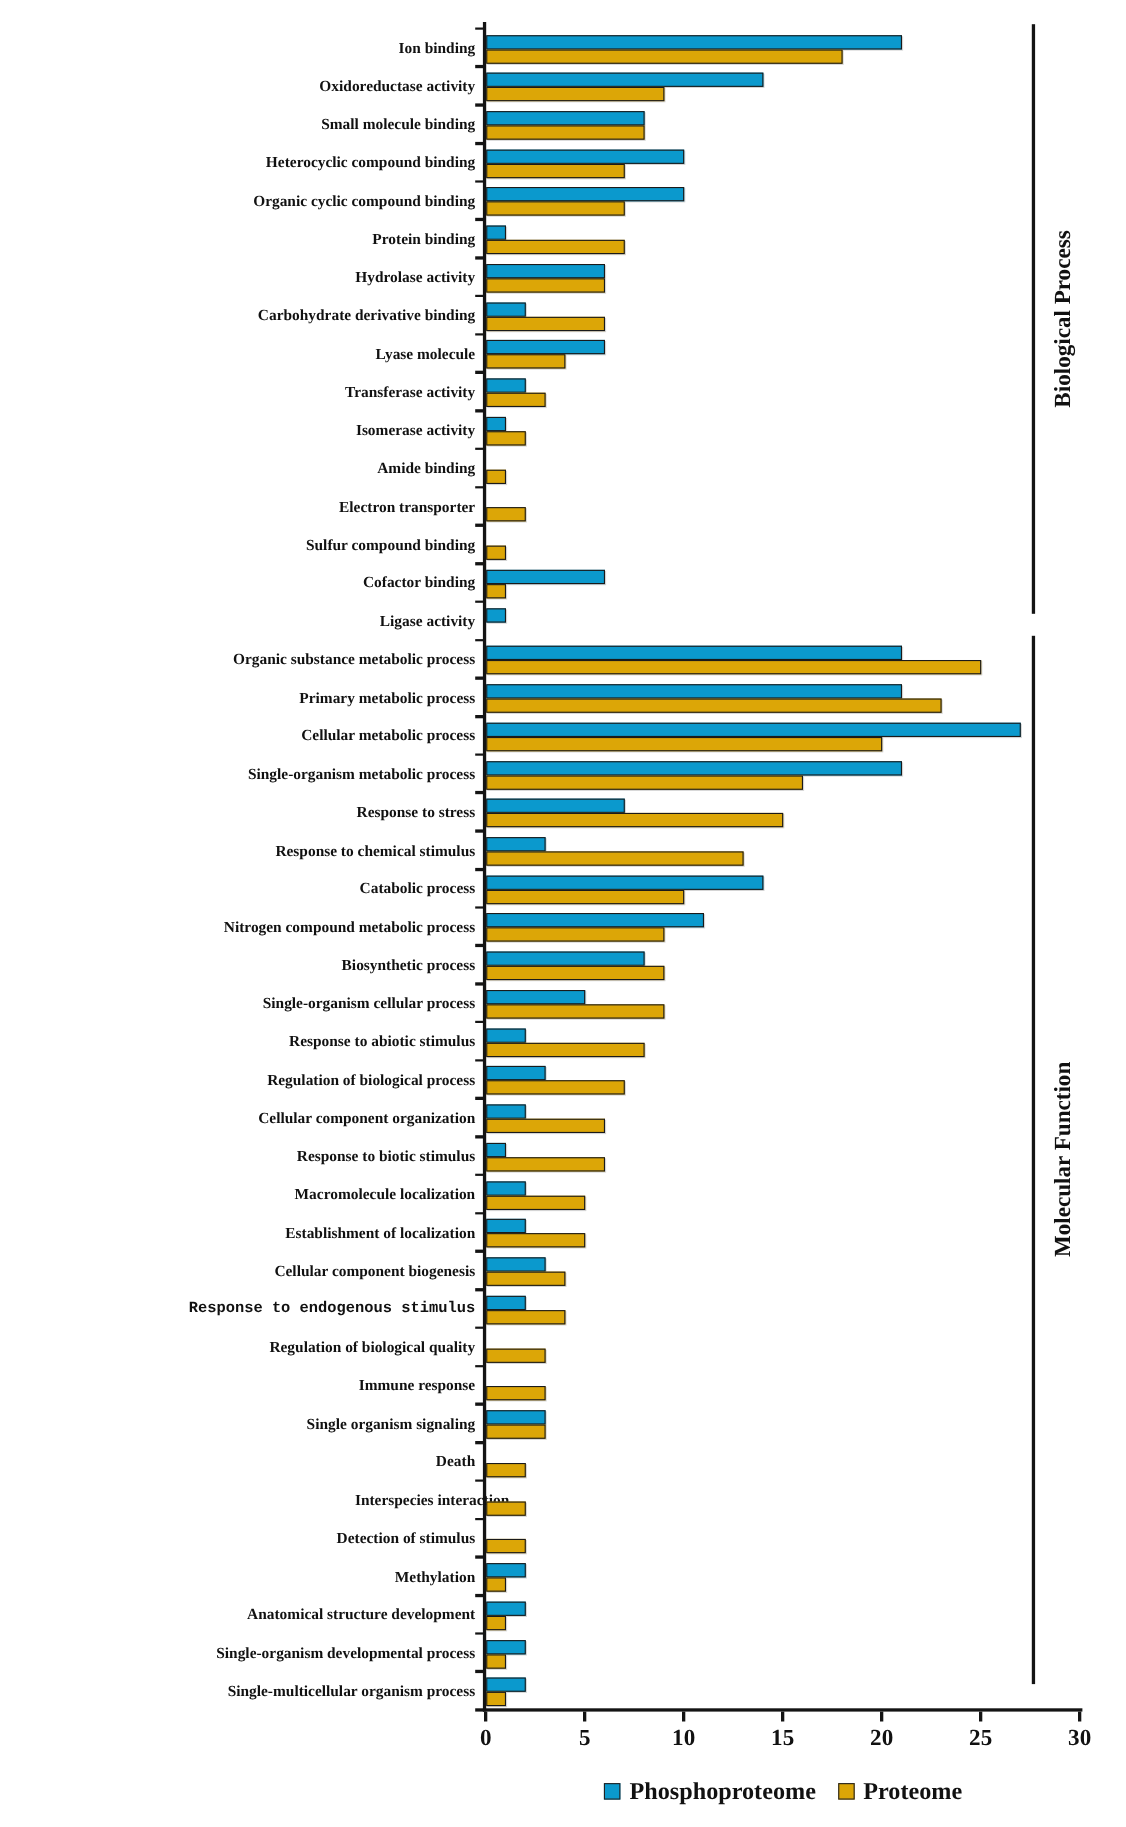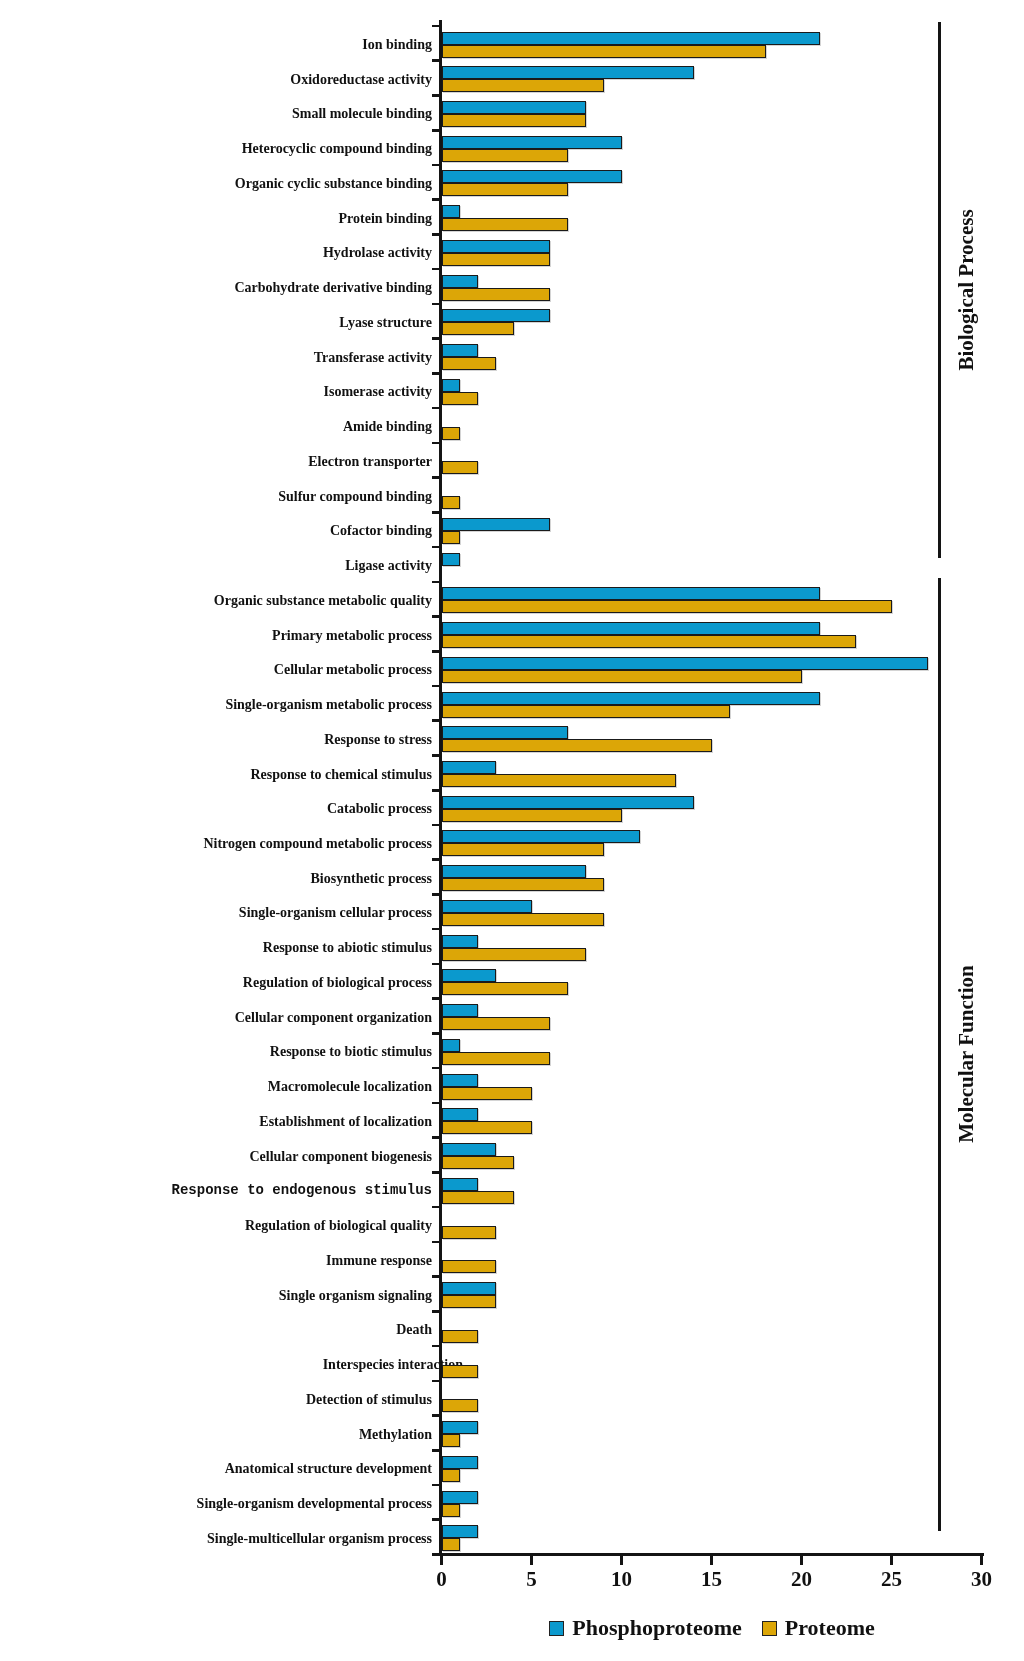--- a/index.html
+++ b/index.html
@@ -77,53 +77,53 @@
     <div class="bar" style="top: 44.5px; left: 441.5px; width: 324px; background: rgb(220, 166, 7);"></div>
     <div class="cat-label" style="top: 68.7386px;">Oxidoreductase activity</div>
     <div class="bar" style="top: 66.2386px; left: 441.5px; width: 252px; background: rgb(11, 153, 205);"></div>
     <div class="bar" style="top: 79.2386px; left: 441.5px; width: 162px; background: rgb(220, 166, 7);"></div>
     <div class="cat-label" style="top: 103.477px;">Small molecule binding</div>
     <div class="bar" style="top: 100.977px; left: 441.5px; width: 144px; background: rgb(11, 153, 205);"></div>
     <div class="bar" style="top: 113.977px; left: 441.5px; width: 144px; background: rgb(220, 166, 7);"></div>
     <div class="cat-label" style="top: 138.216px;">Heterocyclic compound binding</div>
     <div class="bar" style="top: 135.716px; left: 441.5px; width: 180px; background: rgb(11, 153, 205);"></div>
     <div class="bar" style="top: 148.716px; left: 441.5px; width: 126px; background: rgb(220, 166, 7);"></div>
-    <div class="cat-label" style="top: 172.955px;">Organic cyclic substance binding</div>
+    <div class="cat-label" style="top: 172.955px;">Organic cyclic compound binding</div>
     <div class="bar" style="top: 170.455px; left: 441.5px; width: 180px; background: rgb(11, 153, 205);"></div>
     <div class="bar" style="top: 183.455px; left: 441.5px; width: 126px; background: rgb(220, 166, 7);"></div>
     <div class="cat-label" style="top: 207.693px;">Protein binding</div>
     <div class="bar" style="top: 205.193px; left: 441.5px; width: 18px; background: rgb(11, 153, 205);"></div>
     <div class="bar" style="top: 218.193px; left: 441.5px; width: 126px; background: rgb(220, 166, 7);"></div>
     <div class="cat-label" style="top: 242.432px;">Hydrolase activity</div>
     <div class="bar" style="top: 239.932px; left: 441.5px; width: 108px; background: rgb(11, 153, 205);"></div>
     <div class="bar" style="top: 252.932px; left: 441.5px; width: 108px; background: rgb(220, 166, 7);"></div>
     <div class="cat-label" style="top: 277.17px;">Carbohydrate derivative binding</div>
     <div class="bar" style="top: 274.67px; left: 441.5px; width: 36px; background: rgb(11, 153, 205);"></div>
     <div class="bar" style="top: 287.67px; left: 441.5px; width: 108px; background: rgb(220, 166, 7);"></div>
-    <div class="cat-label" style="top: 311.909px;">Lyase structure</div>
+    <div class="cat-label" style="top: 311.909px;">Lyase molecule</div>
     <div class="bar" style="top: 309.409px; left: 441.5px; width: 108px; background: rgb(11, 153, 205);"></div>
     <div class="bar" style="top: 322.409px; left: 441.5px; width: 72px; background: rgb(220, 166, 7);"></div>
     <div class="cat-label" style="top: 346.648px;">Transferase activity</div>
     <div class="bar" style="top: 344.148px; left: 441.5px; width: 36px; background: rgb(11, 153, 205);"></div>
     <div class="bar" style="top: 357.148px; left: 441.5px; width: 54px; background: rgb(220, 166, 7);"></div>
     <div class="cat-label" style="top: 381.386px;">Isomerase activity</div>
     <div class="bar" style="top: 378.886px; left: 441.5px; width: 18px; background: rgb(11, 153, 205);"></div>
     <div class="bar" style="top: 391.886px; left: 441.5px; width: 36px; background: rgb(220, 166, 7);"></div>
     <div class="cat-label" style="top: 416.125px;">Amide binding</div>
     <div class="bar" style="top: 426.625px; left: 441.5px; width: 18px; background: rgb(220, 166, 7);"></div>
     <div class="cat-label" style="top: 450.864px;">Electron transporter</div>
     <div class="bar" style="top: 461.364px; left: 441.5px; width: 36px; background: rgb(220, 166, 7);"></div>
     <div class="cat-label" style="top: 485.602px;">Sulfur compound binding</div>
     <div class="bar" style="top: 496.102px; left: 441.5px; width: 18px; background: rgb(220, 166, 7);"></div>
     <div class="cat-label" style="top: 520.341px;">Cofactor binding</div>
     <div class="bar" style="top: 517.841px; left: 441.5px; width: 108px; background: rgb(11, 153, 205);"></div>
     <div class="bar" style="top: 530.841px; left: 441.5px; width: 18px; background: rgb(220, 166, 7);"></div>
     <div class="cat-label" style="top: 555.08px;">Ligase activity</div>
     <div class="bar" style="top: 552.58px; left: 441.5px; width: 18px; background: rgb(11, 153, 205);"></div>
-    <div class="cat-label" style="top: 589.818px;">Organic substance metabolic quality</div>
+    <div class="cat-label" style="top: 589.818px;">Organic substance metabolic process</div>
     <div class="bar" style="top: 587.318px; left: 441.5px; width: 378px; background: rgb(11, 153, 205);"></div>
     <div class="bar" style="top: 600.318px; left: 441.5px; width: 450px; background: rgb(220, 166, 7);"></div>
     <div class="cat-label" style="top: 624.557px;">Primary metabolic process</div>
     <div class="bar" style="top: 622.057px; left: 441.5px; width: 378px; background: rgb(11, 153, 205);"></div>
     <div class="bar" style="top: 635.057px; left: 441.5px; width: 414px; background: rgb(220, 166, 7);"></div>
     <div class="cat-label" style="top: 659.295px;">Cellular metabolic process</div>
     <div class="bar" style="top: 656.795px; left: 441.5px; width: 486px; background: rgb(11, 153, 205);"></div>
     <div class="bar" style="top: 669.795px; left: 441.5px; width: 360px; background: rgb(220, 166, 7);"></div>
     <div class="cat-label" style="top: 694.034px;">Single-organism metabolic process</div>
     <div class="bar" style="top: 691.534px; left: 441.5px; width: 378px; background: rgb(11, 153, 205);"></div>

